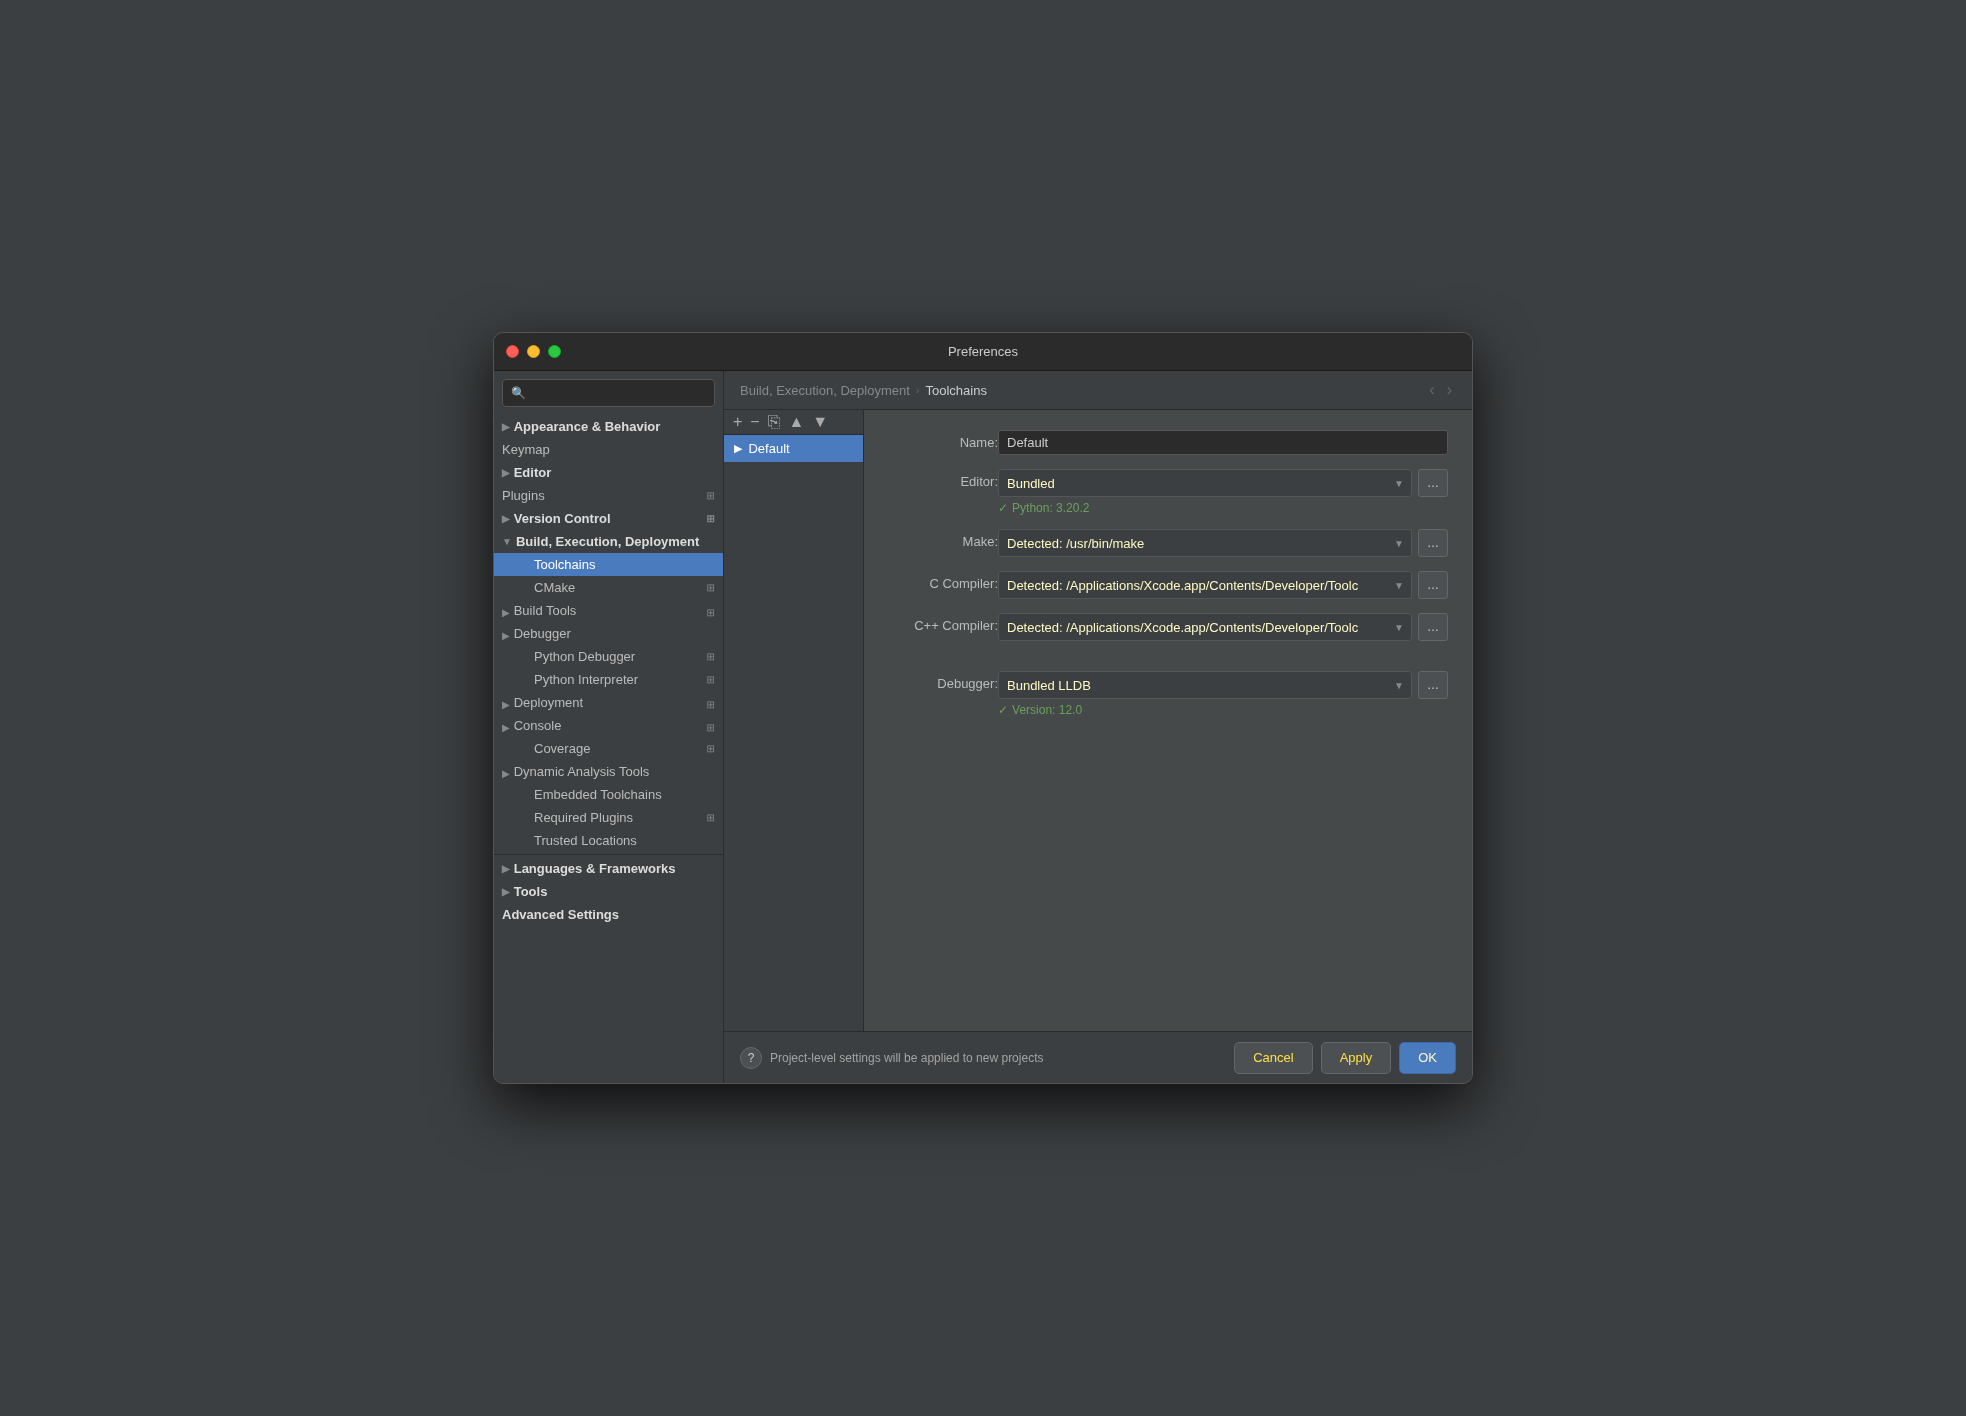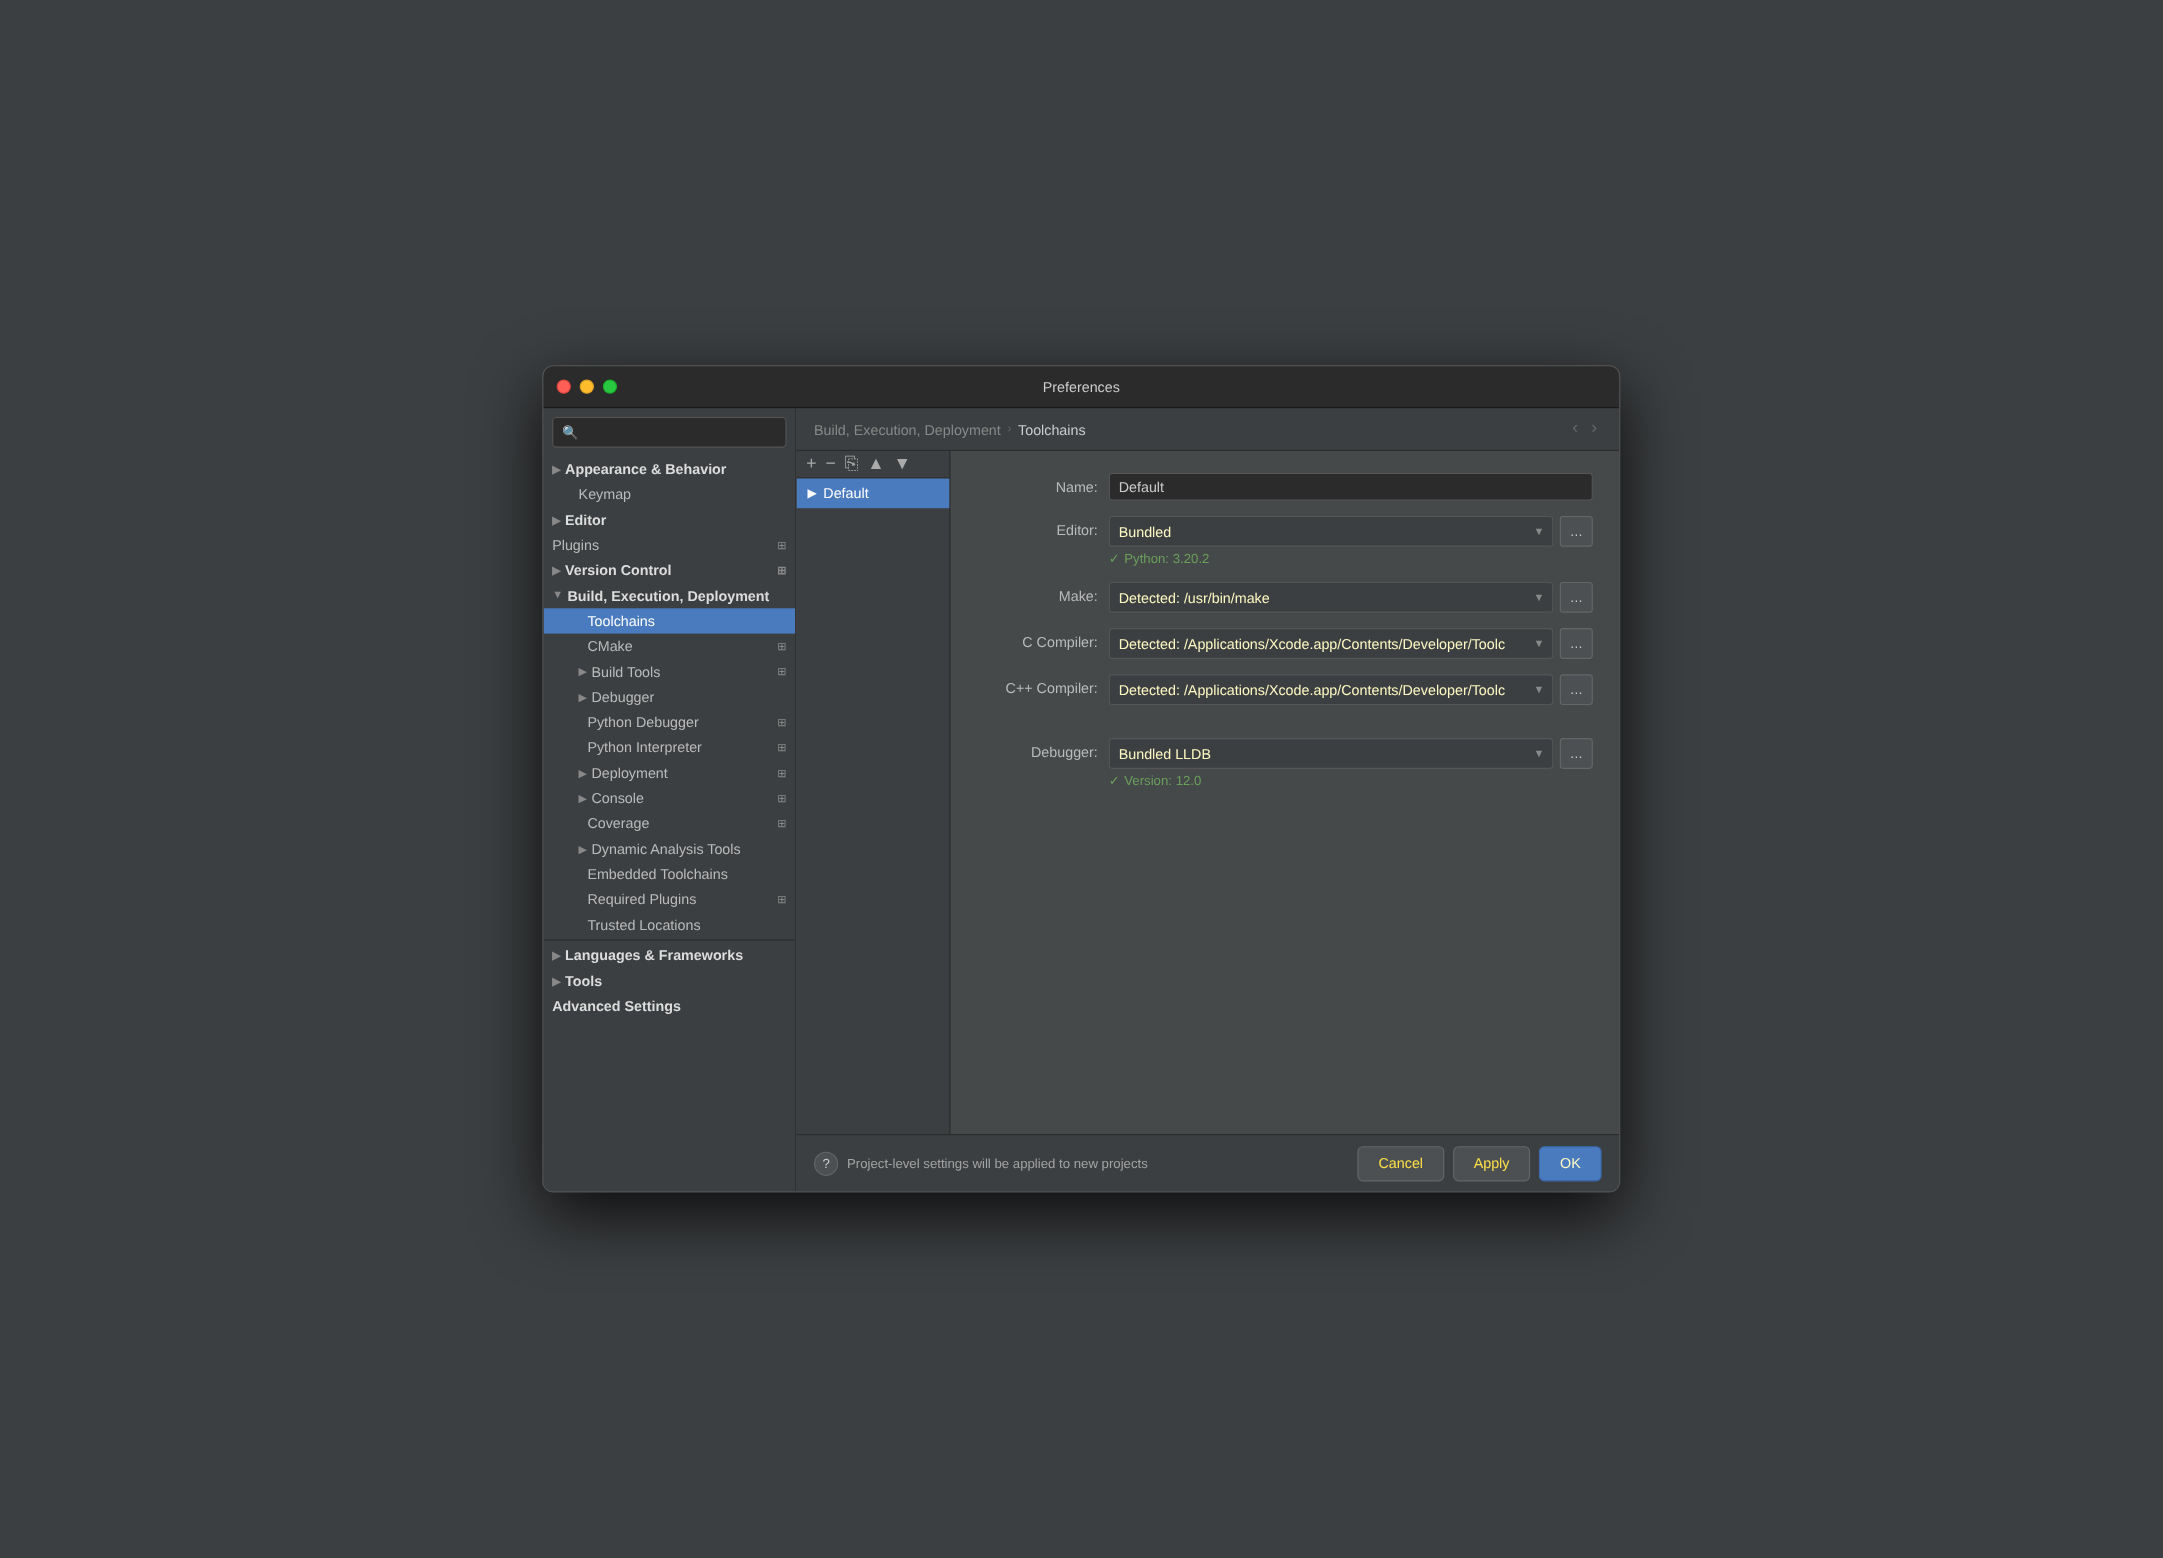--- a/index.html
+++ b/index.html
@@ -96,21 +96,21 @@
       align-items: center;
       gap: 4px;
       font-size: 13px;
       white-space: nowrap;
     }
     .sidebar-item.active {
       background: #4a7bbf;
       color: #fff;
     }
     .sidebar-item.bold { font-weight: 600; color: #ddd; }
-    .sidebar-item.indent1 { padding-left: 32px; }
+    .sidebar-item.indent1 { padding-left: 8px; align-items: flex-end; }
     .sidebar-item.indent2 { padding-left: 40px; }
     .chevron {
       font-size: 10px;
       color: #888;
     }
     .icon-small {
       font-size: 10px;
       color: #888;
       margin-left: auto;
     }
@@ -197,21 +197,20 @@
     .toolchain-entry.selected .tc-icon { color: #fff; }
     .form-area {
       flex: 1;
       padding: 20px 24px;
       overflow-y: auto;
     }
     .form-row {
       display: flex;
       align-items: flex-start;
       margin-bottom: 14px;
-      gap: 10px;
     }
     .form-label {
       color: #bbb;
       font-size: 13px;
       width: 110px;
       text-align: right;
       padding-top: 5px;
       flex-shrink: 0;
     }
     .form-field {

